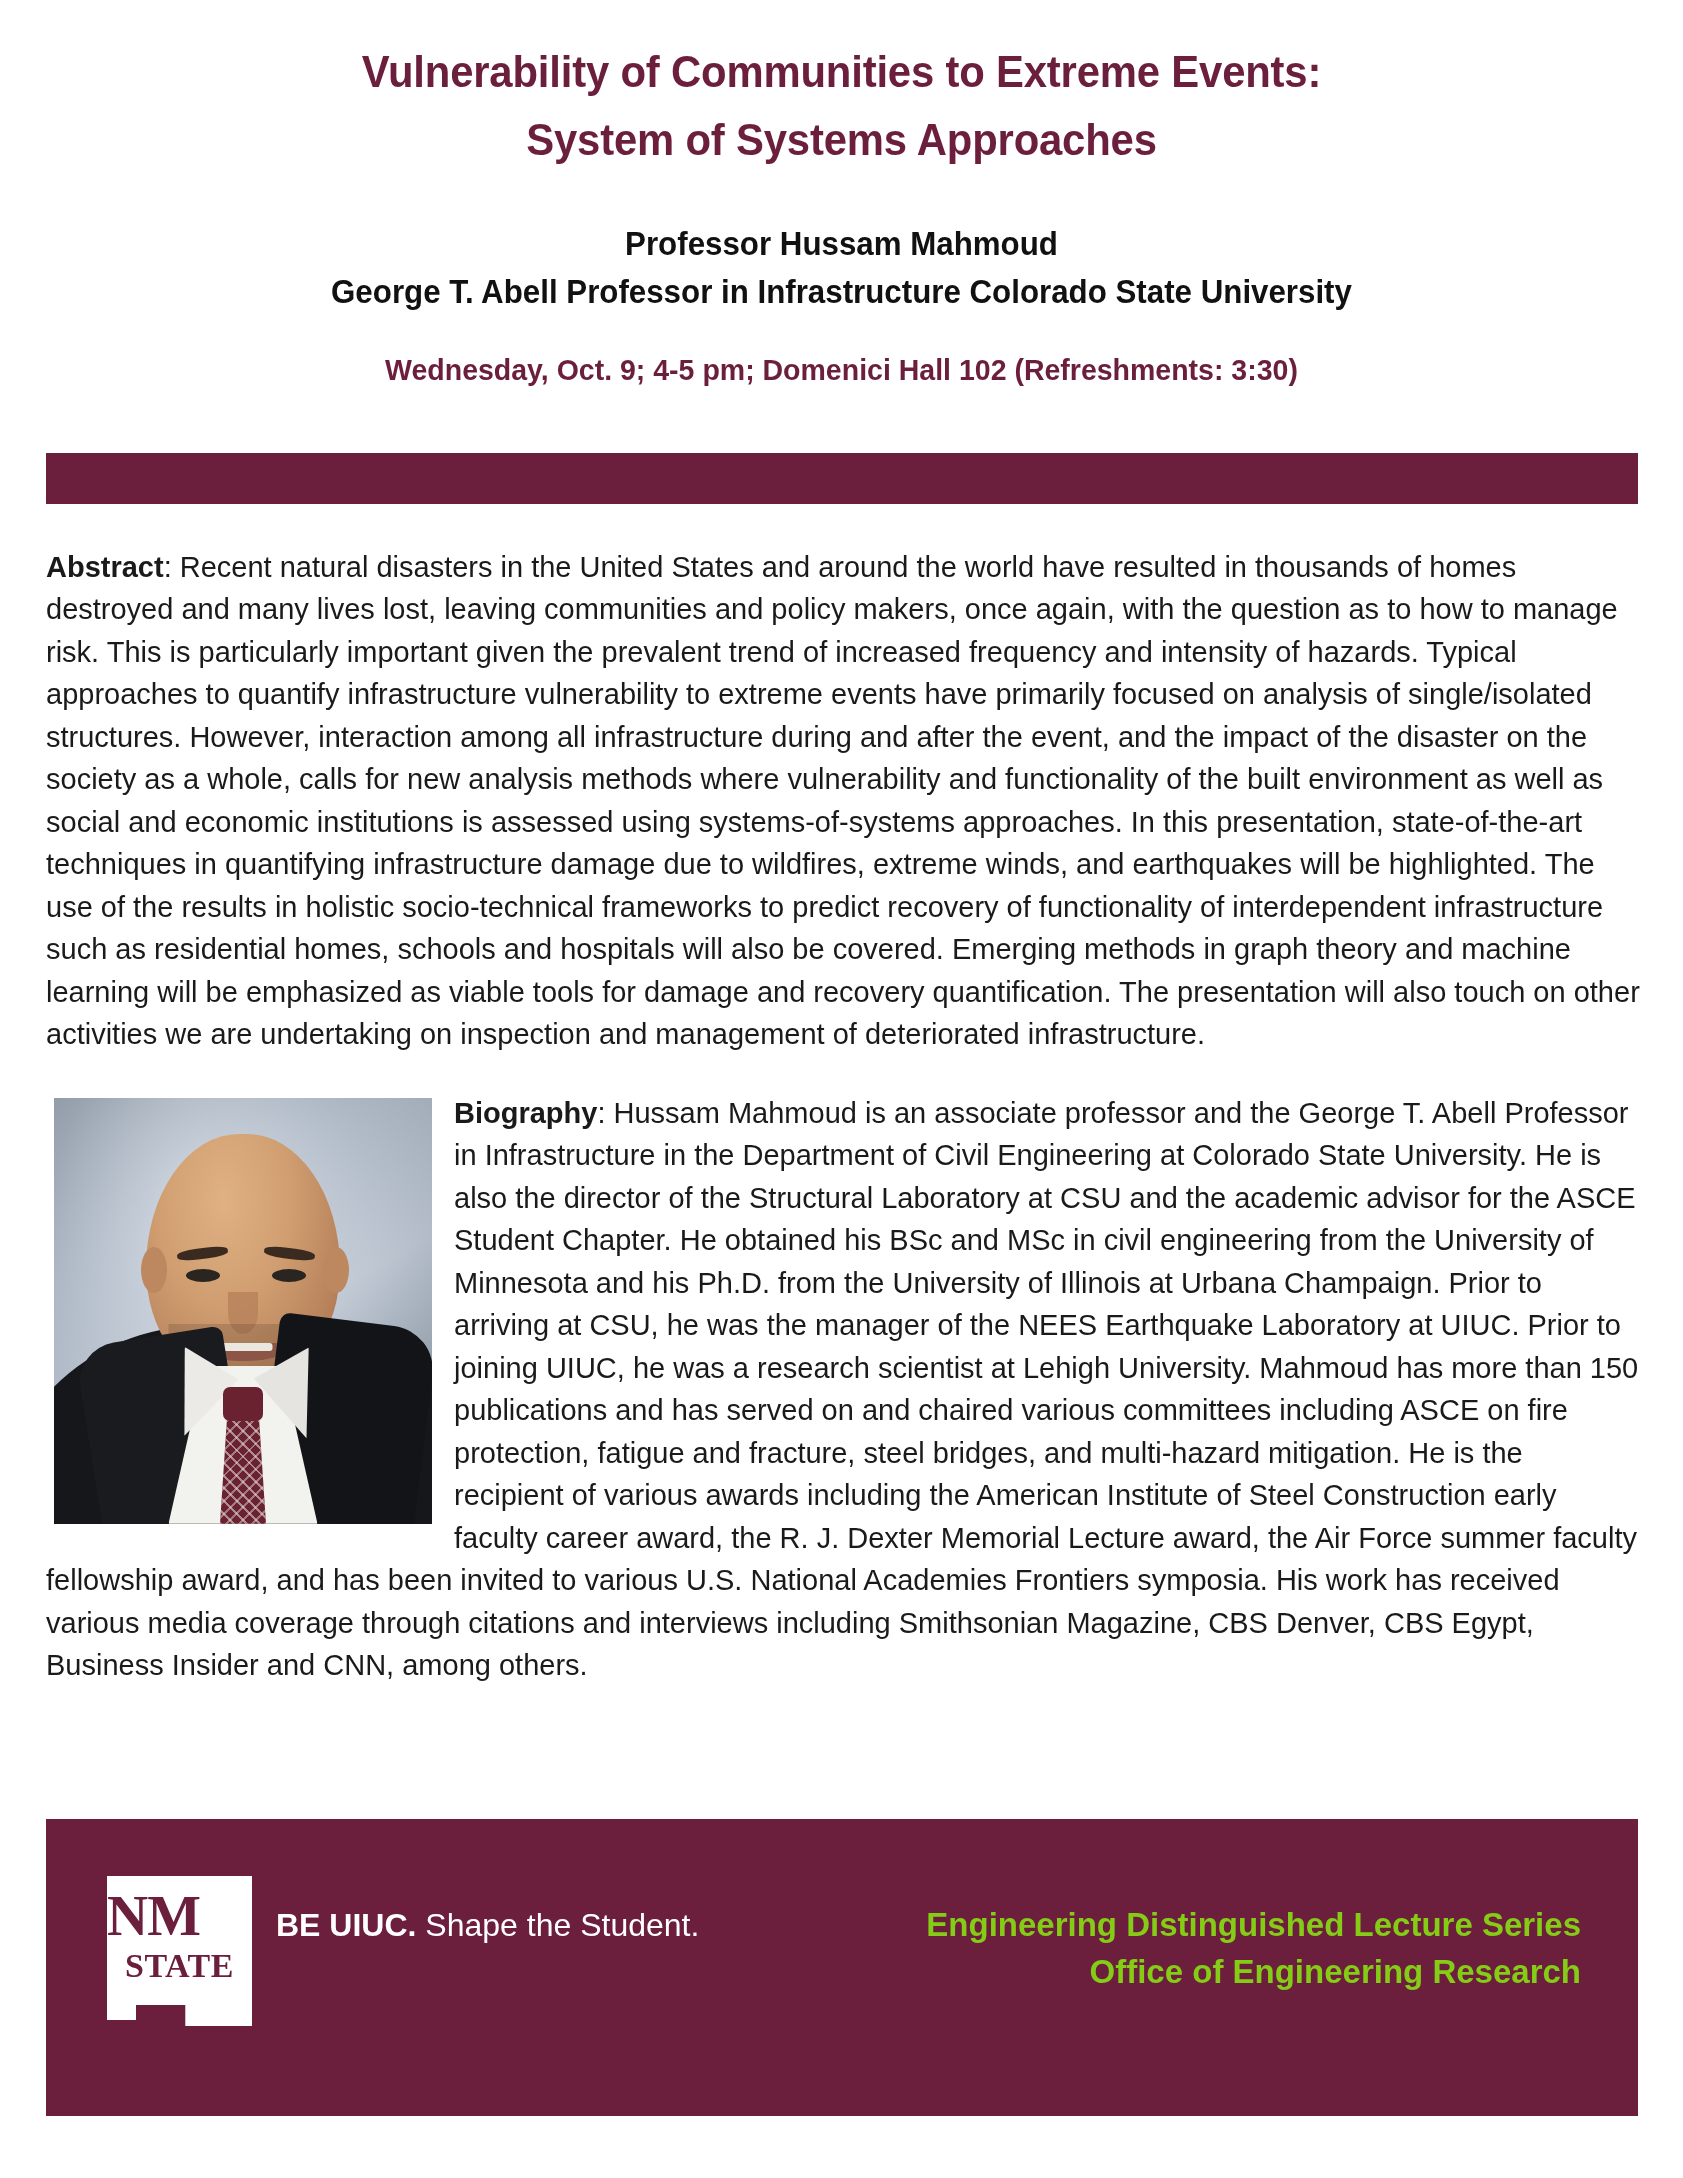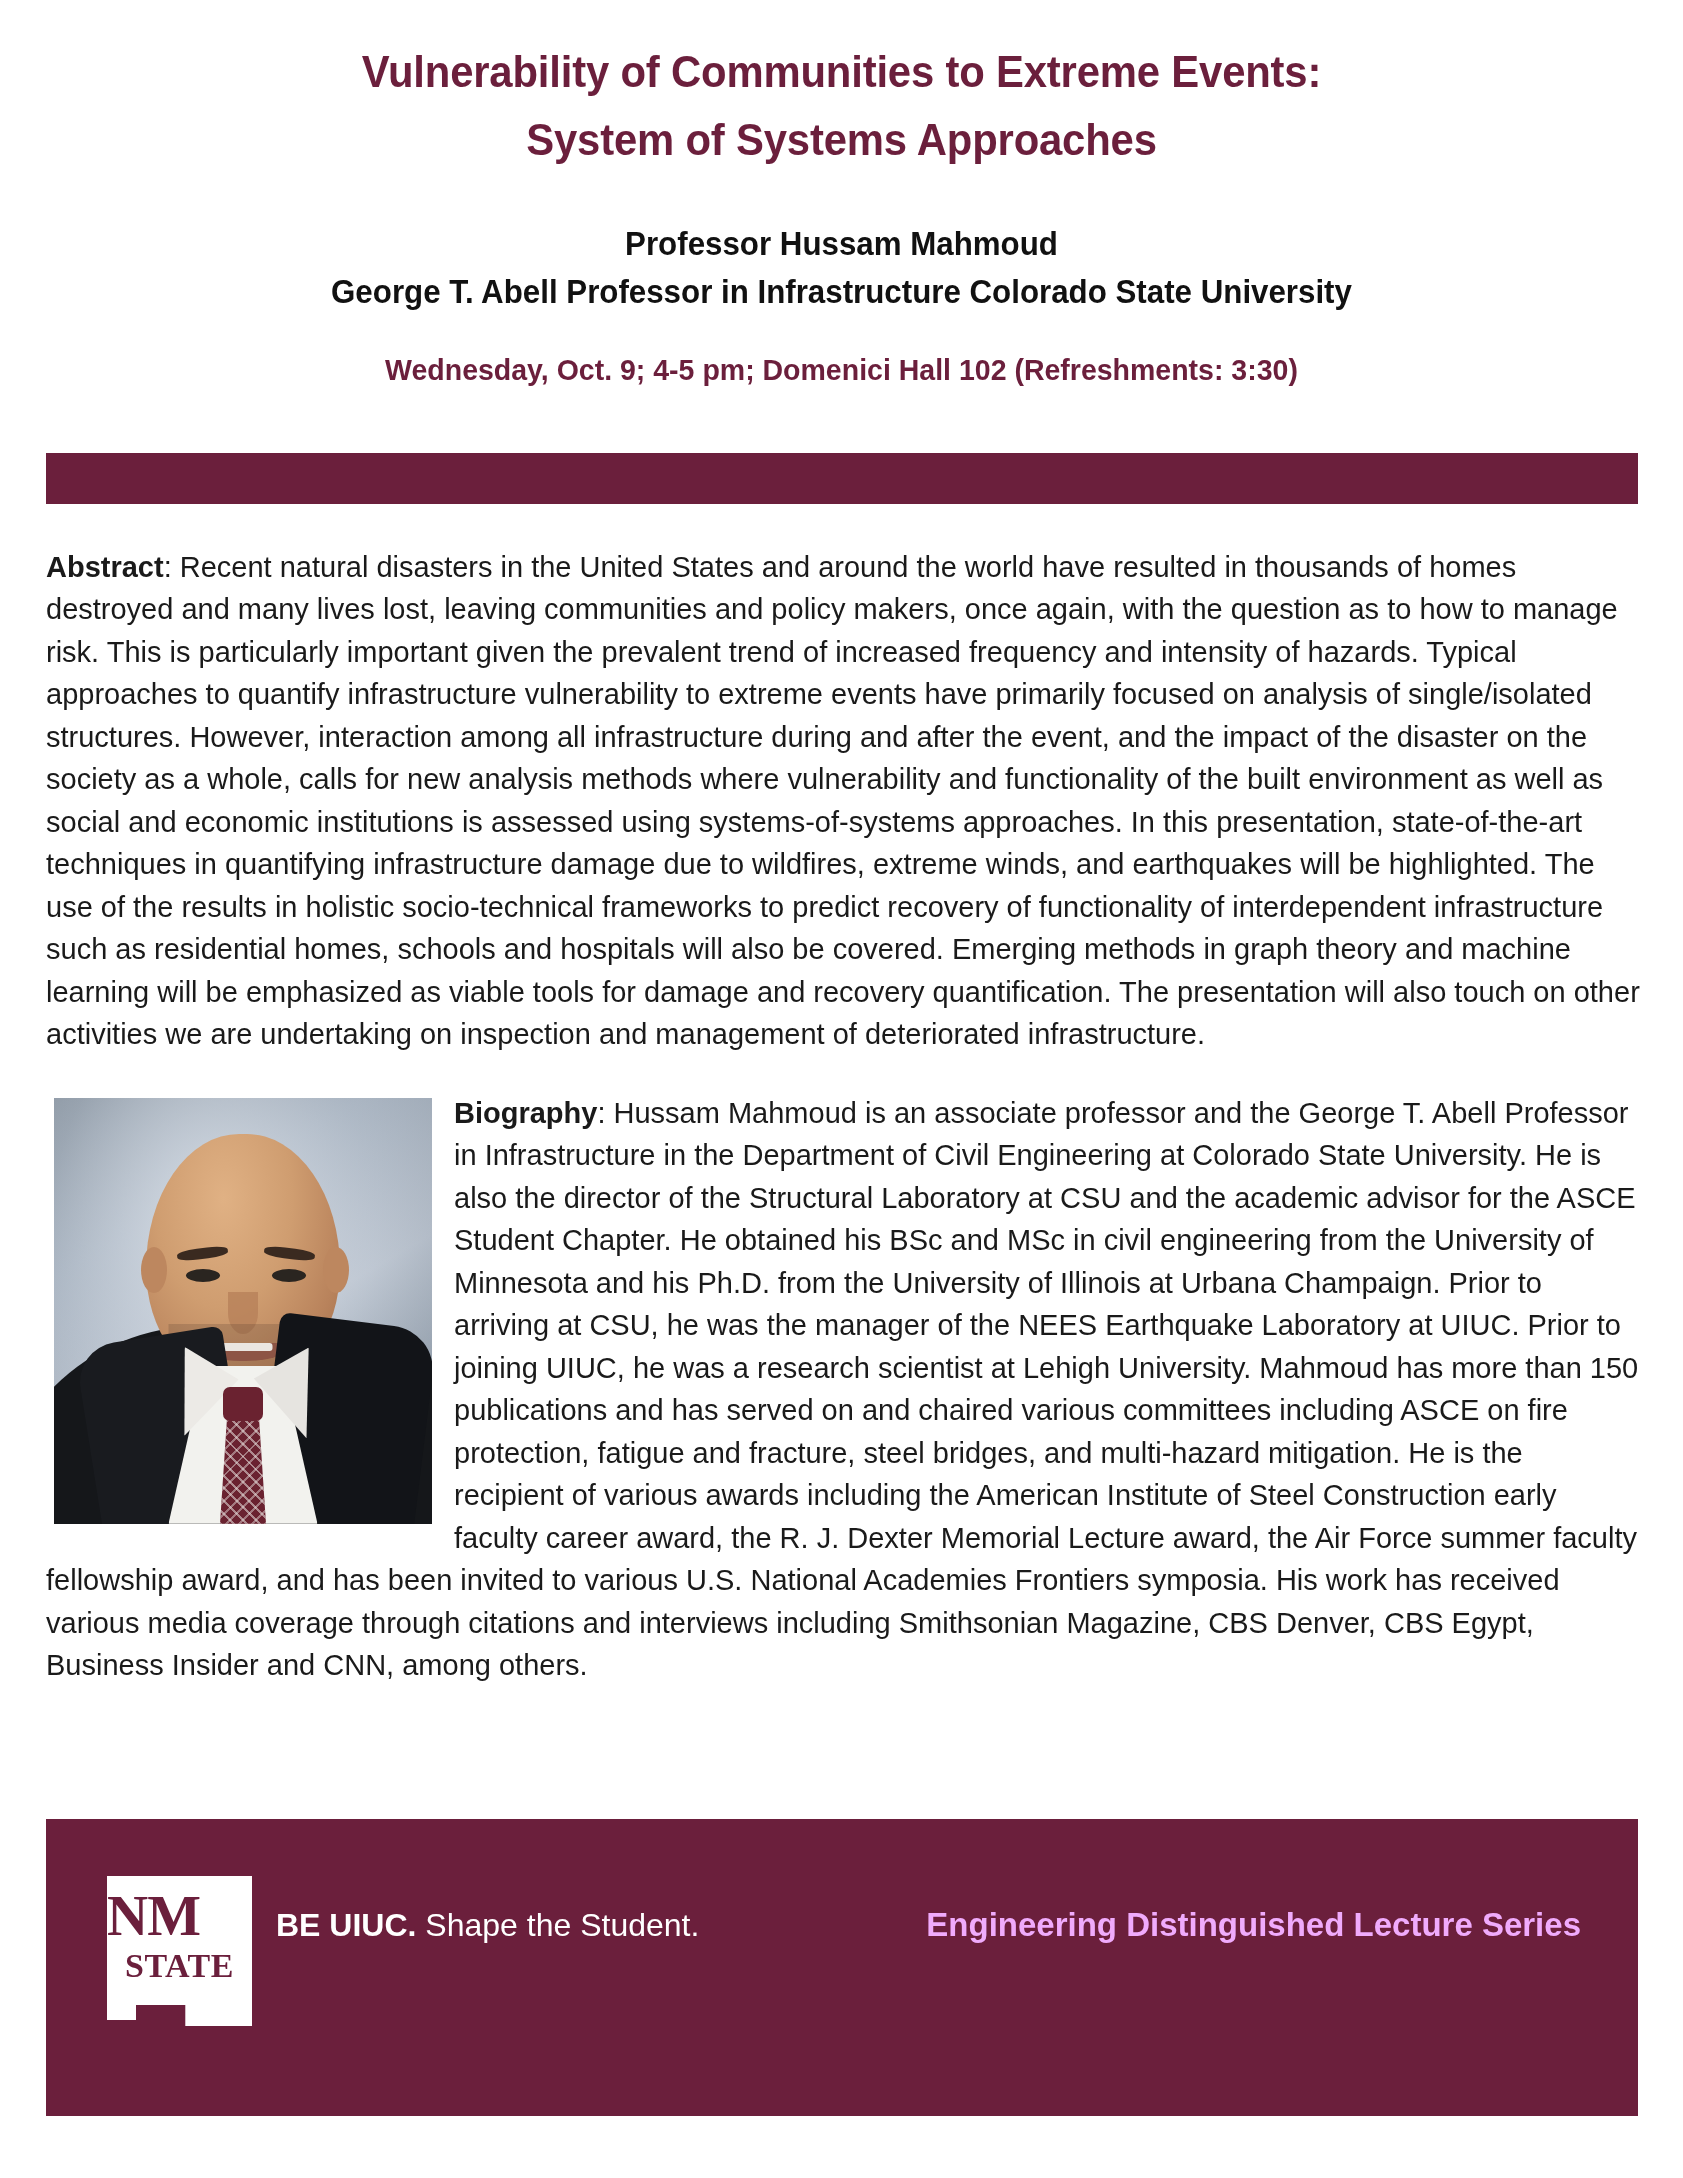--- a/index.html
+++ b/index.html
@@ -387,21 +387,21 @@
     font-weight: bold;
     font-size: 32px;
     line-height: 1.32;
     white-space: nowrap;
   }
   .series {
     position: absolute;
     right: 57px;
     top: 83px;
     text-align: right;
-    color: #f0abfc;
+    color: #84cc16;
     font-family: "Liberation Sans Narrow", "Liberation Sans", sans-serif;
     font-weight: bold;
     font-size: 33px;
     line-height: 1.42;
     white-space: nowrap;
   }
 </style>
 </head>
 <body>
 
@@ -460,19 +460,20 @@
         <div class="logo-nm">NM</div>
         <div class="logo-state">STATE</div>
       </div>
 
       <div class="tagline">
         <div class="l1"><b>BE UIUC.</b><span> Shape the Student.</span></div>
       </div>
 
       <div class="series">
         <div>Engineering Distinguished Lecture Series</div>
+        <div>Office of Engineering Research</div>
       </div>
 
     </div>
   </div>
 
 </div>
 
 
 </body></html>

